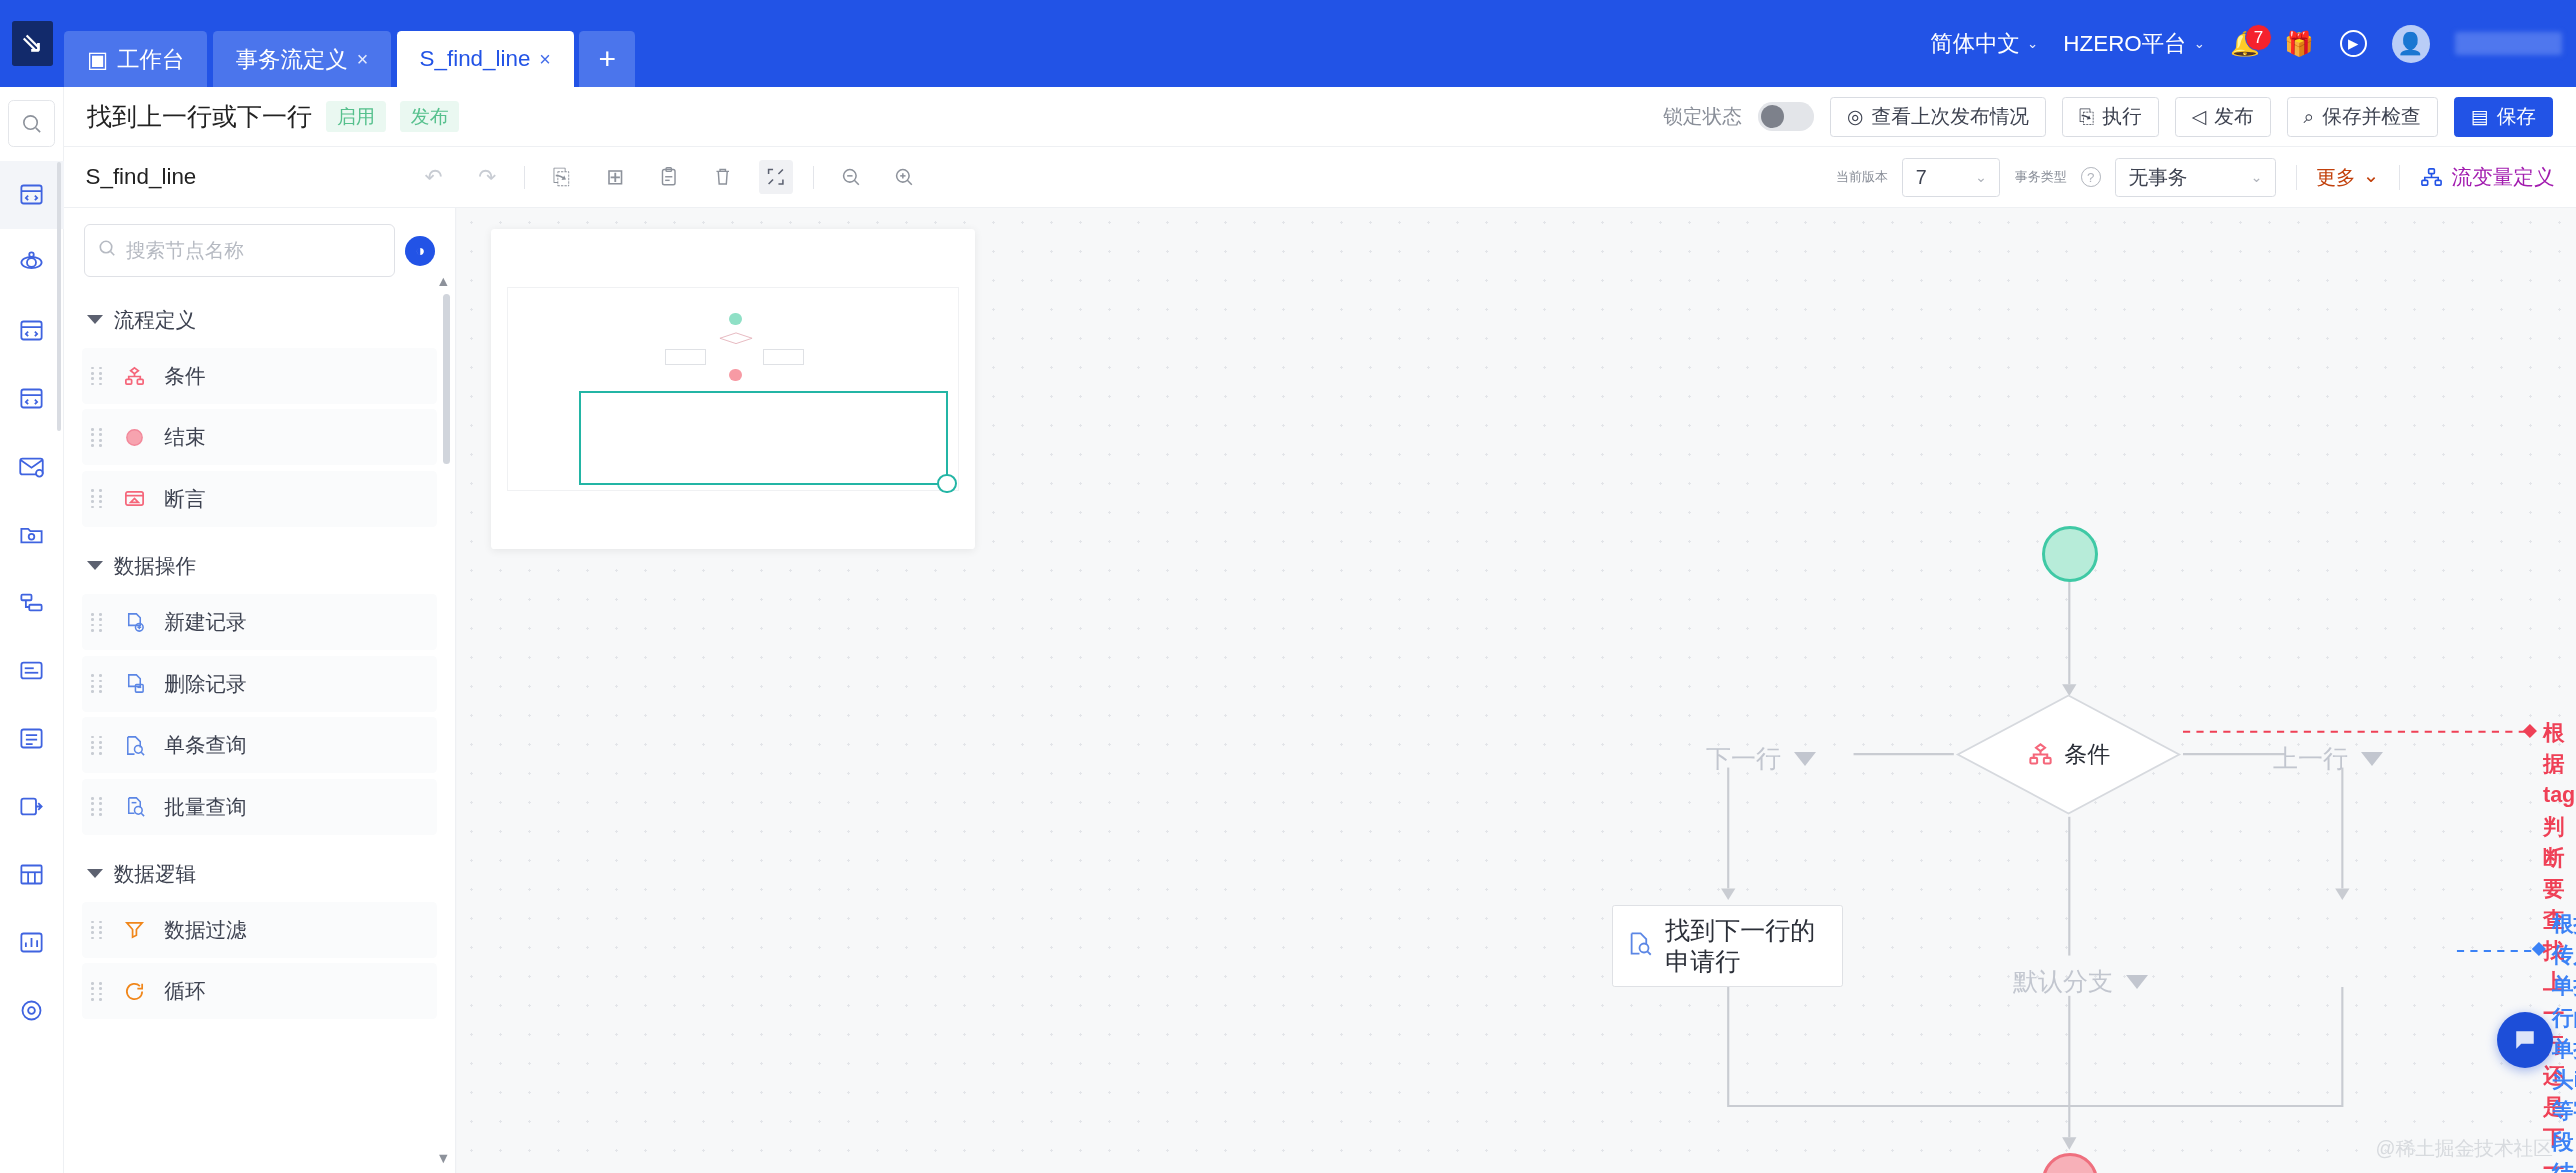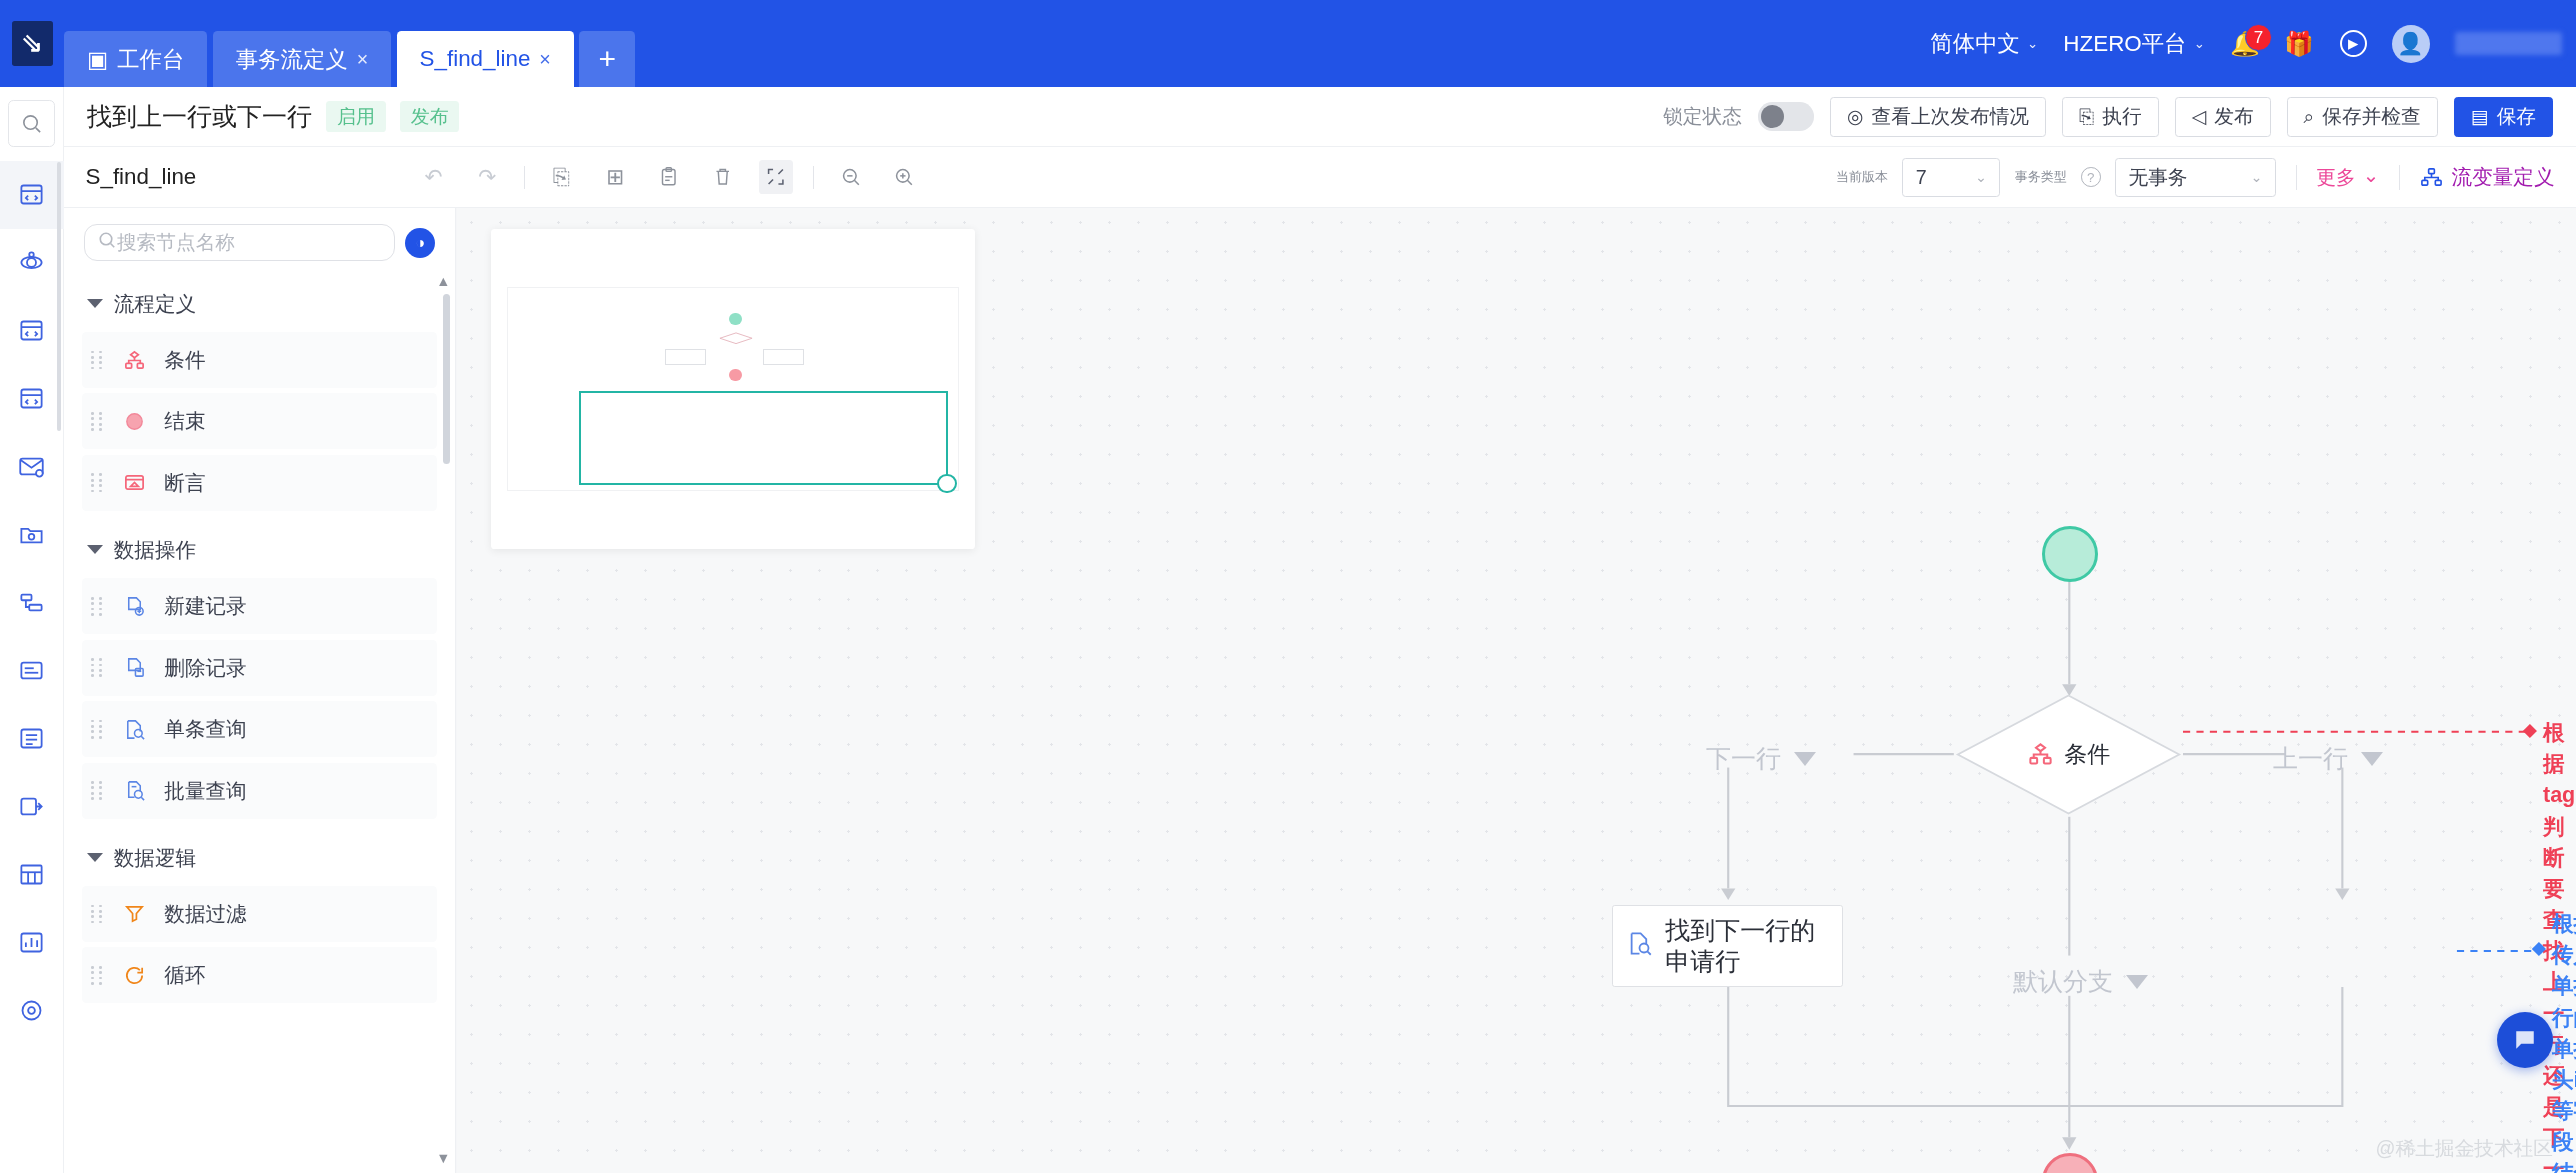--- a/index.html
+++ b/index.html
@@ -116,21 +116,21 @@
     background: #fff; display: flex; align-items: center; justify-content: space-between;
     padding: 0 12.5px; font-size: 19.7px; color: #3d4250; gap: 21.5px;
   }
   .select .sc { color: #b0b4bc; font-size: 14.3px; }
   .qmark {
     width: 19.7px; height: 19.7px; border: 1.3px solid #b0b4bc; border-radius: 50%;
     display:inline-flex; align-items:center; justify-content:center;
     font-size: 13.4px; color: #b0b4bc;
   }
   .vsep { width: 0.9px; height: 25px; background: #e3e5ea; margin: 0 5.4px; }
-  .more-btn { display:flex; align-items:flex-start; gap: 7.2px; font-size: 19.7px; color: #ec4899; }
+  .more-btn { display:flex; align-items:flex-start; gap: 7.2px; font-size: 19.7px; color: #c2410c; }
   .flowvar { display:flex; align-items:center; gap: 9px; font-size: 20.6px; color: #a21caf; }
 
   
   .rail {
     position: absolute; left: 0; top: 87px; width: 64px; height: 1087px;
     background: #fff; border-right: 0.9px solid #eef0f3;
     display: flex; flex-direction: column; align-items: center; padding-top: 12.5px;
   }
   .rail-search {
     width: 47px; height: 47px; border: 0.9px solid #e4e6ea; border-radius: 5.4px;
@@ -147,22 +147,22 @@
     background: #d9dce2; border-radius: 2.7px;
   }
 
   
   .panel {
     position: absolute; left: 64px; top: 208px; width: 392px; height: 966px;
     background: #fff; border-right: 0.9px solid #eef0f3;
   }
   .search-row { padding: 16px 19.7px 9px 19.7px; display:flex; align-items:center; gap: 10.7px; }
   .search-box {
-    flex: 1; height: 37px; border: 0.9px solid #dfe1e6; border-radius: 13px;
-    display: flex; align-items: center; padding: 0 12.5px; 
+    flex: 1; height: 53px; border: 0.9px solid #dfe1e6; border-radius: 6px;
+    display: flex; align-items: center; padding: 0 12.5px; gap: 9px;
   }
   .search-box .sic { color: #b6bac2; font-size: 19.7px; }
   .search-box input {
     border: none; outline: none; font-size: 19.7px; color: #333; width: 100%;
     font-family: inherit; background: transparent;
   }
   .search-box input::placeholder { color: #b6bac2; }
   .filter-badge {
     width: 30px; height: 30px; border-radius: 50%; background: #2253e6;
     display:flex; align-items:center; justify-content:center; color:#fff; font-size: 16px;

